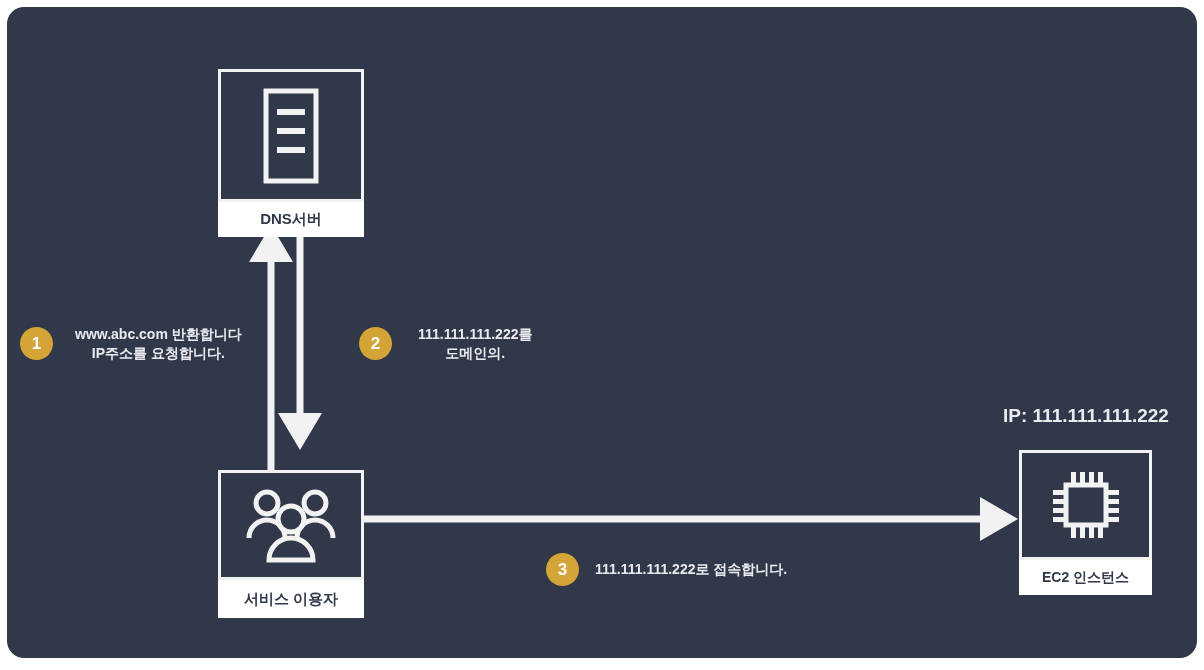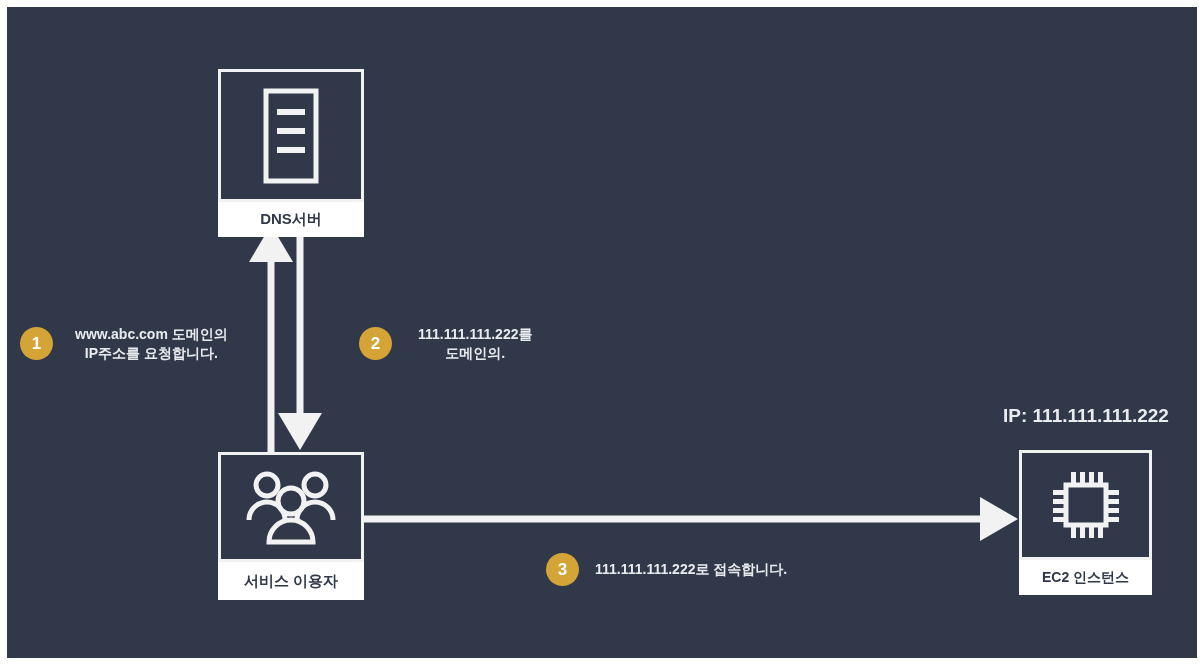--- a/index.html
+++ b/index.html
@@ -14,20 +14,21 @@
     overflow: hidden;
   }
   #canvas {
     position: absolute;
     left: 7px;
     top: 7px;
     width: 1190px;
     height: 651px;
     background: #303849;
     overflow: hidden;
+    border-radius: 17px;
   }
 
   
   .node {
     position: absolute;
     box-sizing: border-box;
   }
   .node .iconbox {
     box-sizing: border-box;
     border: 3px solid #f2f2f2;
@@ -46,21 +47,21 @@
     justify-content: center;
     letter-spacing: 0px;
   }
 
   
   #node-dns { left: 211px; top: 62px; width: 146px; }
   #node-dns .iconbox { width: 146px; height: 133px; }
   #node-dns .labelband { width: 146px; height: 35px; font-size: 15px; }
 
   
-  #node-user { left: 211px; top: 445px; width: 146px; }
+  #node-user { left: 211px; top: 463px; width: 146px; }
   #node-user .iconbox { width: 146px; height: 110px; }
   #node-user .labelband { width: 146px; height: 38px; font-size: 15px; }
 
   
   #node-ec2 { left: 1012px; top: 443px; width: 133px; }
   #node-ec2 .iconbox { width: 133px; height: 110px; }
   #node-ec2 .labelband { width: 133px; height: 35px; font-size: 14px; }
 
   #ec2-ip {
     position: absolute;
@@ -197,21 +198,21 @@
           <rect x="61" y="42" width="11" height="5"></rect>
           <rect x="61" y="51" width="11" height="5"></rect>
         </g>
       </svg>
     </div>
     <div class="labelband">EC2 인스턴스</div>
   </div>
 
   <div class="step" id="step-1">
     <div class="badge">1</div>
-    <div class="steptext">www.abc.com 도메인의
+    <div class="steptext">www.abc.com 반환합니다
 IP주소를 요청합니다.</div>
   </div>
 
   <div class="step" id="step-2">
     <div class="badge">2</div>
     <div class="steptext">111.111.111.222를
 도메인의.</div>
   </div>
 
   <div class="step" id="step-3">

